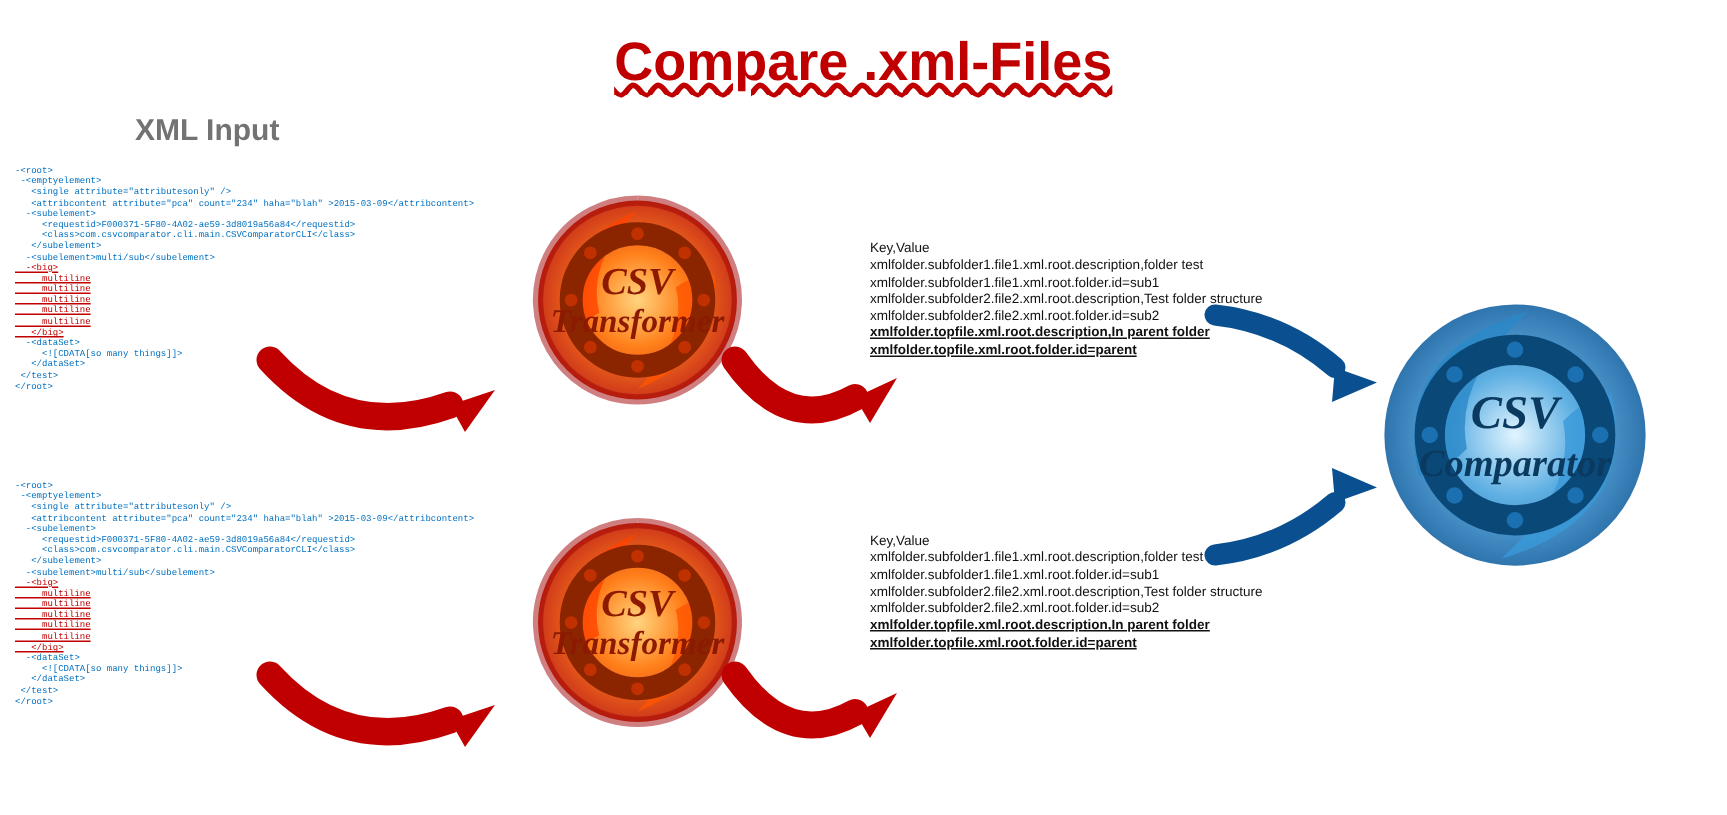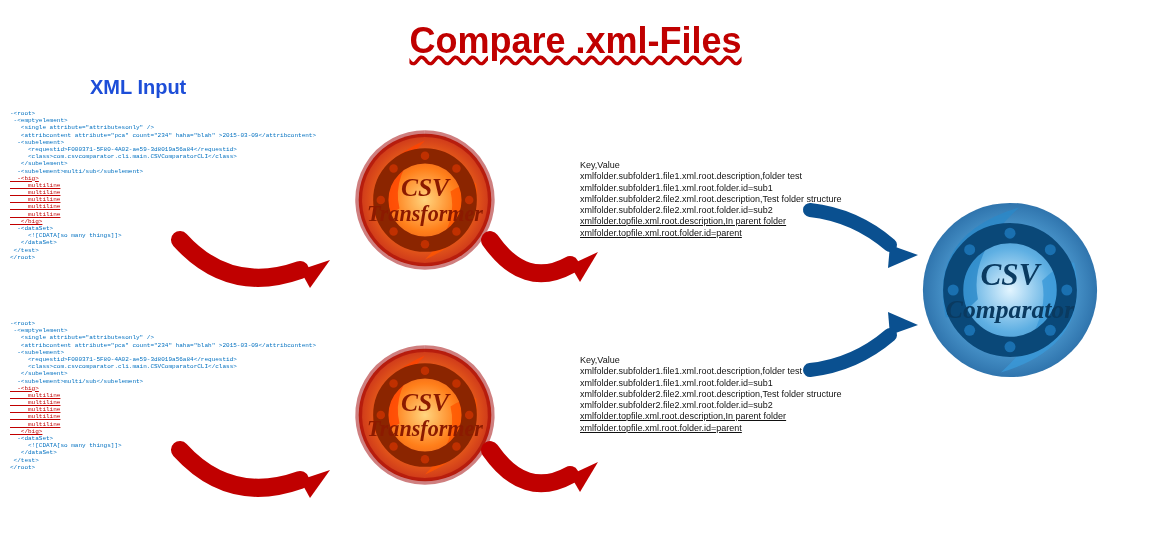--- a/index.html
+++ b/index.html
@@ -22,21 +22,21 @@
     text-decoration: underline;
     text-decoration-style: wavy;
     text-decoration-color: #c00000;
   }
   .section-title {
     position: absolute;
     top: 76px;
     left: 90px;
     font-size: 20px;
     font-weight: bold;
-    color: #1d4ed8;
+    color: #737373;
   }
   .xml-block {
     position: absolute;
     left: 10px;
     width: 230px;
     font-family: 'Courier New', monospace;
     font-size: 6px;
     line-height: 1.2;
     color: #333;
     white-space: pre;
@@ -63,21 +63,21 @@
   }
 
   .csv-output {
     position: absolute;
     font-size: 9px;
     line-height: 1.25;
     color: #111;
   }
   .csv1 { top: 160px; left: 580px; }
   .csv2 { top: 355px; left: 580px; }
-  .csv-output .ul { text-decoration: underline; }
+  .csv-output .ul { text-decoration: underline; font-weight: bold; }
 
   
   .arrow-red {
     position: absolute;
   }
   
   .arrow-blue {
     position: absolute;
   }
 </style>

